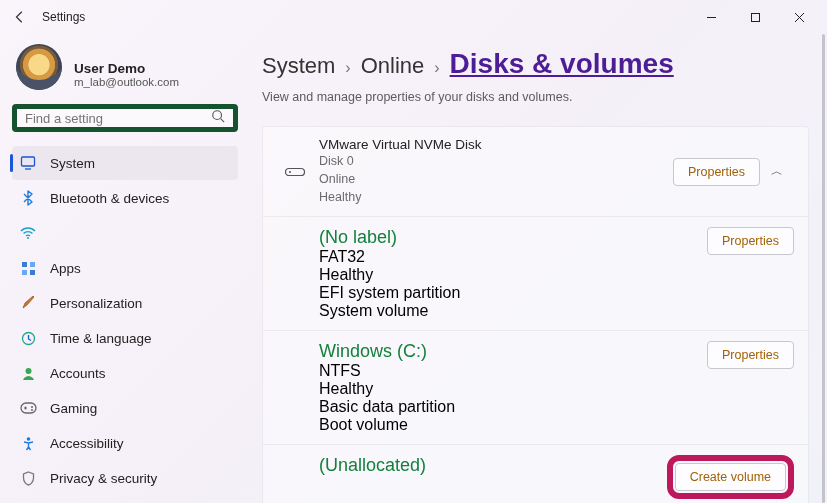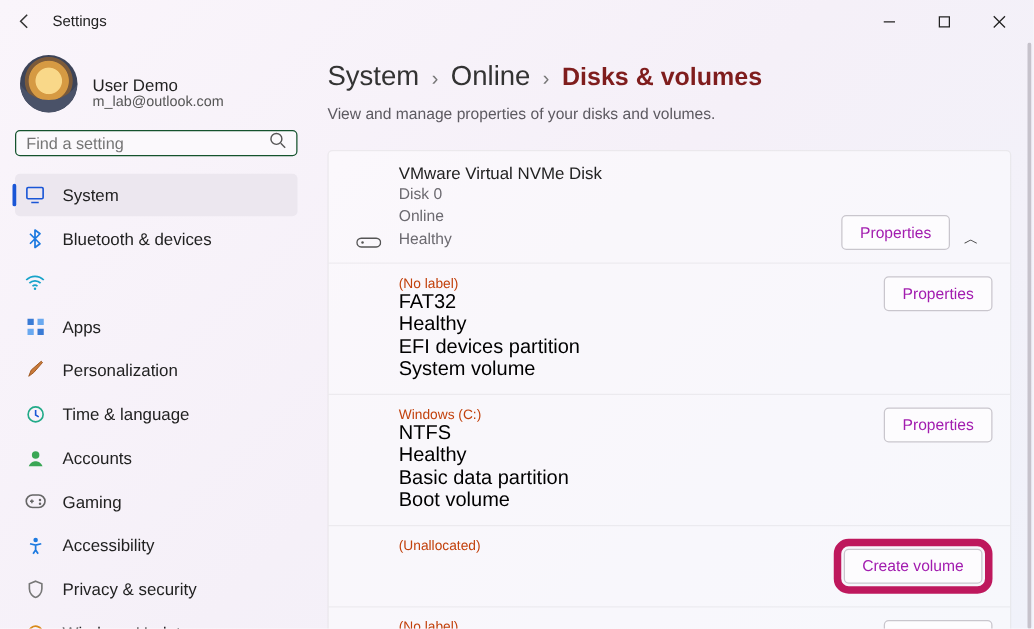--- a/index.html
+++ b/index.html
@@ -7,47 +7,47 @@
   .titlebar { height: 34px; display: flex; align-items: center; padding: 0 6px; }
   .back-btn { width: 28px; height: 28px; display: flex; align-items: center; justify-content: center; border-radius: 4px; cursor: pointer; }
   .title-lbl { font-size: 12px; margin-left: 8px; color: #222; }
   .winctrl { margin-left: auto; display: flex; }
   .winbtn { width: 44px; height: 30px; display: flex; align-items: center; justify-content: center; cursor: pointer; }
   .layout { display: flex; height: calc(100% - 34px); }
   .sidebar { width: 248px; padding: 6px 10px 0 12px; display: flex; flex-direction: column; overflow: hidden;}
   .profile { display: flex; align-items: center; padding: 4px 4px 14px 4px; }
   .avatar { width: 46px; height: 46px; border-radius: 50%; background: radial-gradient(circle at 50% 45%, #f9d889 30%, #d69a43 32%, #d69a43 46%, #7b5a3a 48%, #7b5a3a 55%, #3d4458 57%); position: relative; overflow: hidden; }
   .avatar::after{content:"";position:absolute;inset:0;border-radius:50%;box-shadow:inset 0 -14px 0 -4px #4a5268;}
-  .pname { font-size: 13.5px; font-weight: 400; color: #222; margin-top: 14px; }
+  .pname { font-size: 13.5px; font-weight: 700; color: #222; margin-top: 14px; }
   .pmail { font-size: 11.5px; color: #555; }
-  .searchbox { display: flex; align-items: center; height: 32px; border: 1px solid #14532d; border-radius: 4px; background: #fbf9fc; padding: 0 8px; }
+  .searchbox { display: flex; align-items: center; height: 32px; border: 5px solid #14532d; border-radius: 4px; background: #fbf9fc; padding: 0 8px; }
   .searchbox input { flex: 1; border: none; outline: none; background: transparent; font-size: 13px; color: #333; }
   .nav { margin-top: 14px; display: flex; flex-direction: column; gap: 1px; }
   .navitem { display: flex; align-items: center; height: 34px; border-radius: 4px; padding: 0 8px 0 6px; cursor: pointer; font-size: 13.5px; color: #222; position: relative;}
   .navitem.active { background: #ece7ef; }
   .navitem.active::before { content:""; position:absolute; left:-2px; top:8px; bottom:8px; width:3px; background:#1a56d6; border-radius:2px;}
   .nicon { width: 20px; height: 20px; margin-right: 12px; display: flex; align-items: center; justify-content: center; font-size:15px;}
   .main { flex: 1; padding: 14px 18px 0 14px; overflow: hidden; position: relative;}
   .crumbs { display: flex; align-items: baseline; gap: 10px; flex-wrap: wrap; }
   .crumb { font-size: 22px; color: #333; cursor: pointer; }
-  .crumb.cur { font-size: 20px; font-weight: 700; color: #7f1d1d; }
+  .crumb.cur { font-size: 28px; font-weight: 700; color: #4c1d95; text-decoration: underline; }
   .crumb-sep { font-size: 16px; color: #777; }
   .subdesc { font-size: 12.5px; color: #5d5a61; margin-top: 10px; }
   .panel { margin-top: 22px; background: rgba(255,255,255,0.45); border: 1px solid rgba(0,0,0,0.06); border-radius: 4px; }
-  .diskhdr { display: flex; align-items: flex-end; padding: 10px 14px 10px 14px; border-bottom: 1px solid rgba(0,0,0,0.05);}
+  .diskhdr { display: flex; align-items: center; padding: 10px 14px 10px 14px; border-bottom: 1px solid rgba(0,0,0,0.05);}
   .diskicon { width: 36px; display:flex; justify-content:center; color:#555; font-size:14px;}
   .diskinfo { flex:1; padding-left: 6px; }
   .diskinfo .dt { font-size: 13.5px; color: #222; }
   .diskinfo .sub { font-size: 12.5px; color: #6c6a70; line-height: 1.45; }
-  .btn { border: 1px solid #c9c6cd; background: #fdfcfe; border-radius: 4px; padding: 6px 14px; font-size: 12.5px; color: #a21caf; cursor: pointer; }
+  .btn { border: 1px solid #c9c6cd; background: #fdfcfe; border-radius: 4px; padding: 6px 14px; font-size: 12.5px; color: #a16207; cursor: pointer; }
   .chev { width: 34px; text-align: center; color: #333; font-size: 12px; cursor:pointer;}
   .vol { display: flex; align-items: flex-start; padding: 10px 14px 10px 56px; border-bottom: 1px solid rgba(0,0,0,0.05);}
   .vol:last-child{border-bottom:none;}
   .volinfo { flex:1; }
-  .volinfo .vt { font-size: 11px; color: #c2410c; }
+  .volinfo .vt { font-size: 18px; color: #15803d; }
   .rbox { border: 6px solid #be185d; padding: 2px; border-radius: 12px; }
   .scrollbar{position:absolute; right:2px; top:0; bottom:0; width:3px; background:#c6c2cb; border-radius:2px;}
 </style>
 </head>
 <body>
 
 <div class="titlebar">
   <div class="back-btn">
     <svg width="14" height="14" viewBox="0 0 16 16">
         <path d="M10 2 4 8l6 6" fill="none" stroke="#333" stroke-width="1.4"></path>
@@ -219,21 +219,21 @@
         </div>
         <button class="btn">Properties</button>
         <div class="chev">︿</div>
       </div>
       <div id="vols">
           <div class="vol">
             <div class="volinfo">
               <div class="vt">(No label)</div>
               <div class="sub">FAT32</div>
               <div class="sub">Healthy</div>
-              <div class="sub">EFI devices partition</div>
+              <div class="sub">EFI system partition</div>
               <div class="sub">System volume</div>
             </div>
             <button class="btn">Properties</button>
           </div>
           <div class="vol">
             <div class="volinfo">
               <div class="vt">Windows (C:)</div>
               <div class="sub">NTFS</div>
               <div class="sub">Healthy</div>
               <div class="sub">Basic data partition</div>

